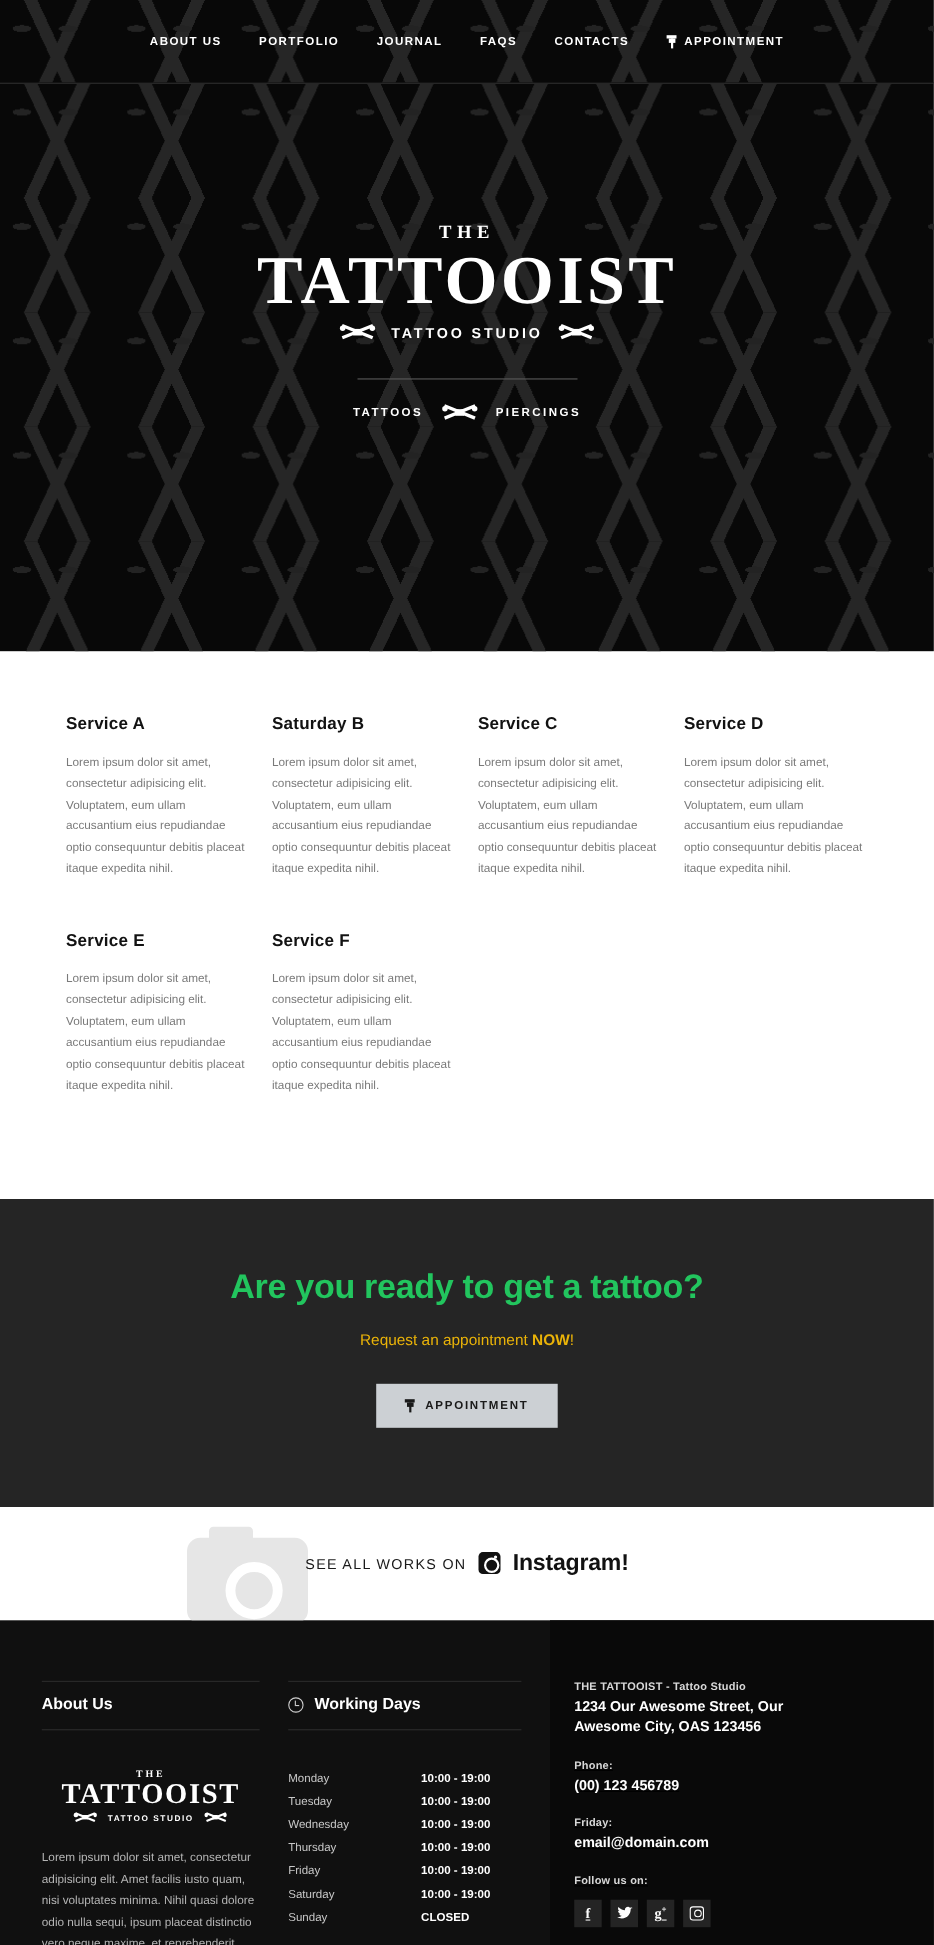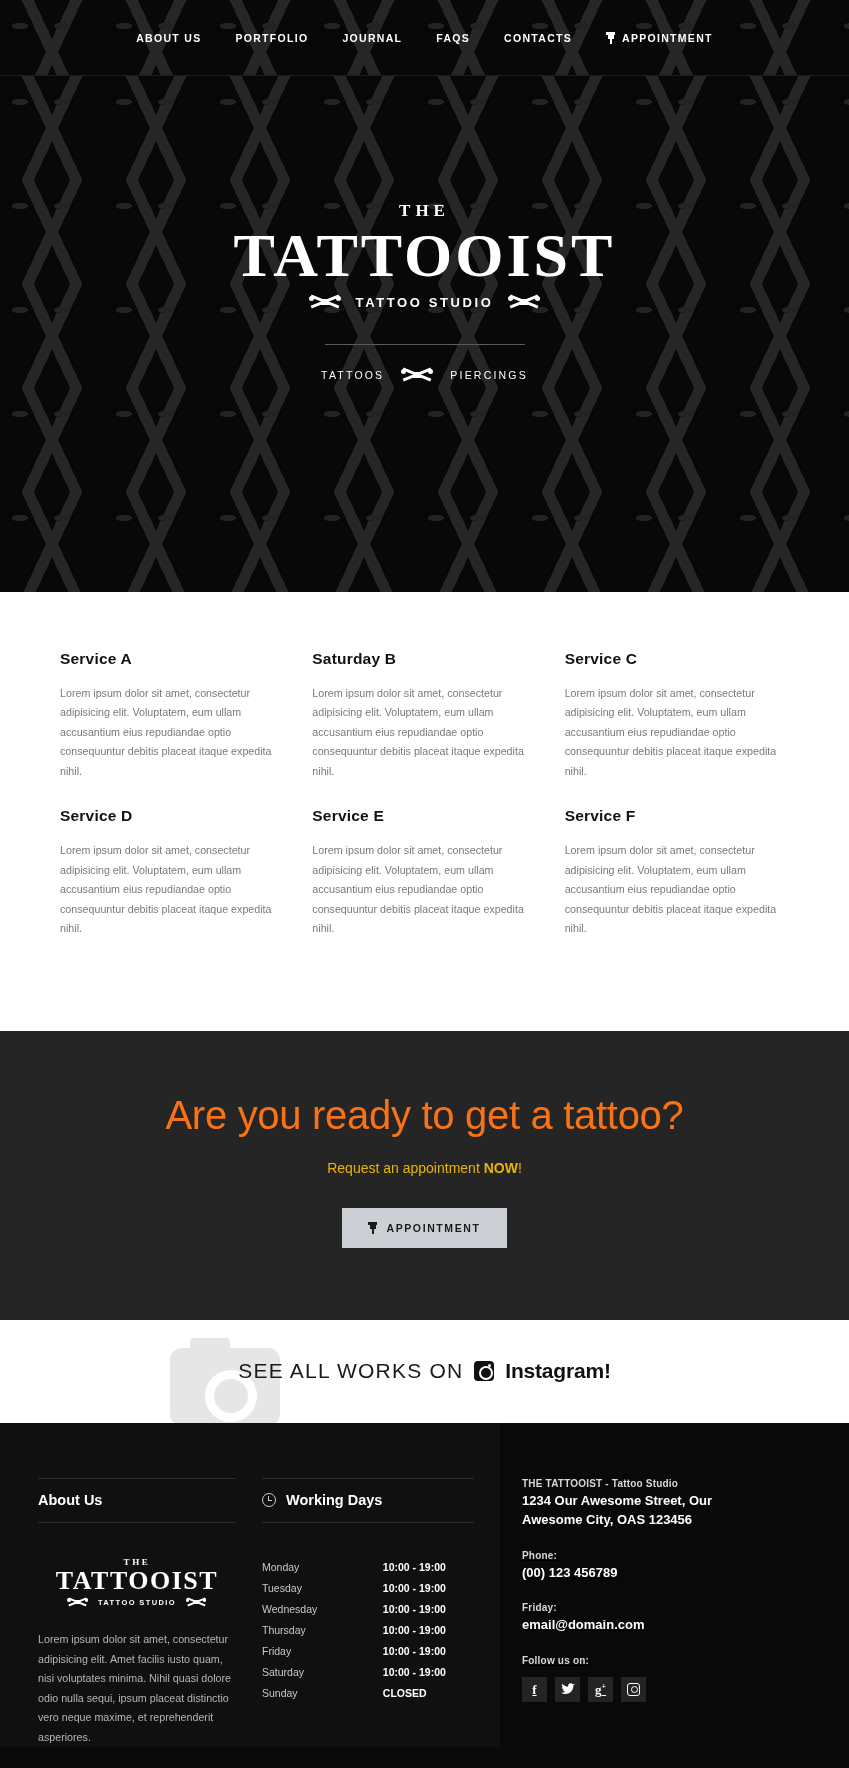--- a/index.html
+++ b/index.html
@@ -169,39 +169,40 @@
   .hero-tags {
     display: flex;
     align-items: center;
     justify-content: center;
     gap: 16px;
     margin-top: 22px;
   }
   .hero-tag {
     color: #ffffff;
     font-size: 10.5px;
-    font-weight: normal;
+    font-weight: bold;
     letter-spacing: 2.2px;
     text-align: center;
   }
 
   
   .services {
     background: #ffffff;
     padding: 58px 0 66px 0;
   }
   .container {
     width: 729px;
     margin: 0 auto;
   }
   .svc-grid {
     display: grid;
-    grid-template-columns: repeat(3, 1fr);
+    grid-template-columns: repeat(4, 1fr);
     column-gap: 28px;
     row-gap: 0;
+    gap: 20px;
   }
   .svc-cell { padding-bottom: 26px; }
   .svc-title {
     color: #121212;
     font-size: 15.5px;
     font-weight: bold;
     letter-spacing: 0.2px;
     margin-bottom: 16px;
   }
   .svc-text {
@@ -210,23 +211,23 @@
     line-height: 1.82;
   }
 
   
   .cta {
     background: #252525;
     text-align: center;
     padding: 62px 0 72px 0;
   }
   .cta-title {
-    color: #f97316;
-    font-size: 40px;
-    font-weight: normal;
+    color: #22c55e;
+    font-size: 31px;
+    font-weight: bold;
     letter-spacing: -0.3px;
   }
   .cta-sub {
     color: #eab308;
     font-size: 14px;
     margin-top: 22px;
   }
   .cta-sub b { font-weight: bold; }
   .btn-appointment {
     display: inline-flex;
@@ -286,21 +287,21 @@
   }
   .insta-line {
     position: relative;
     z-index: 2;
     display: flex;
     align-items: center;
     gap: 11px;
   }
   .insta-pre {
     color: #1a1a1a;
-    font-size: 21px;
+    font-size: 13px;
     font-weight: normal;
     letter-spacing: 1.2px;
   }
   .insta-mark {
     width: 20px; height: 20px;
     background: #111111;
     border-radius: 4px;
     position: relative;
     flex: 0 0 auto;
   }

